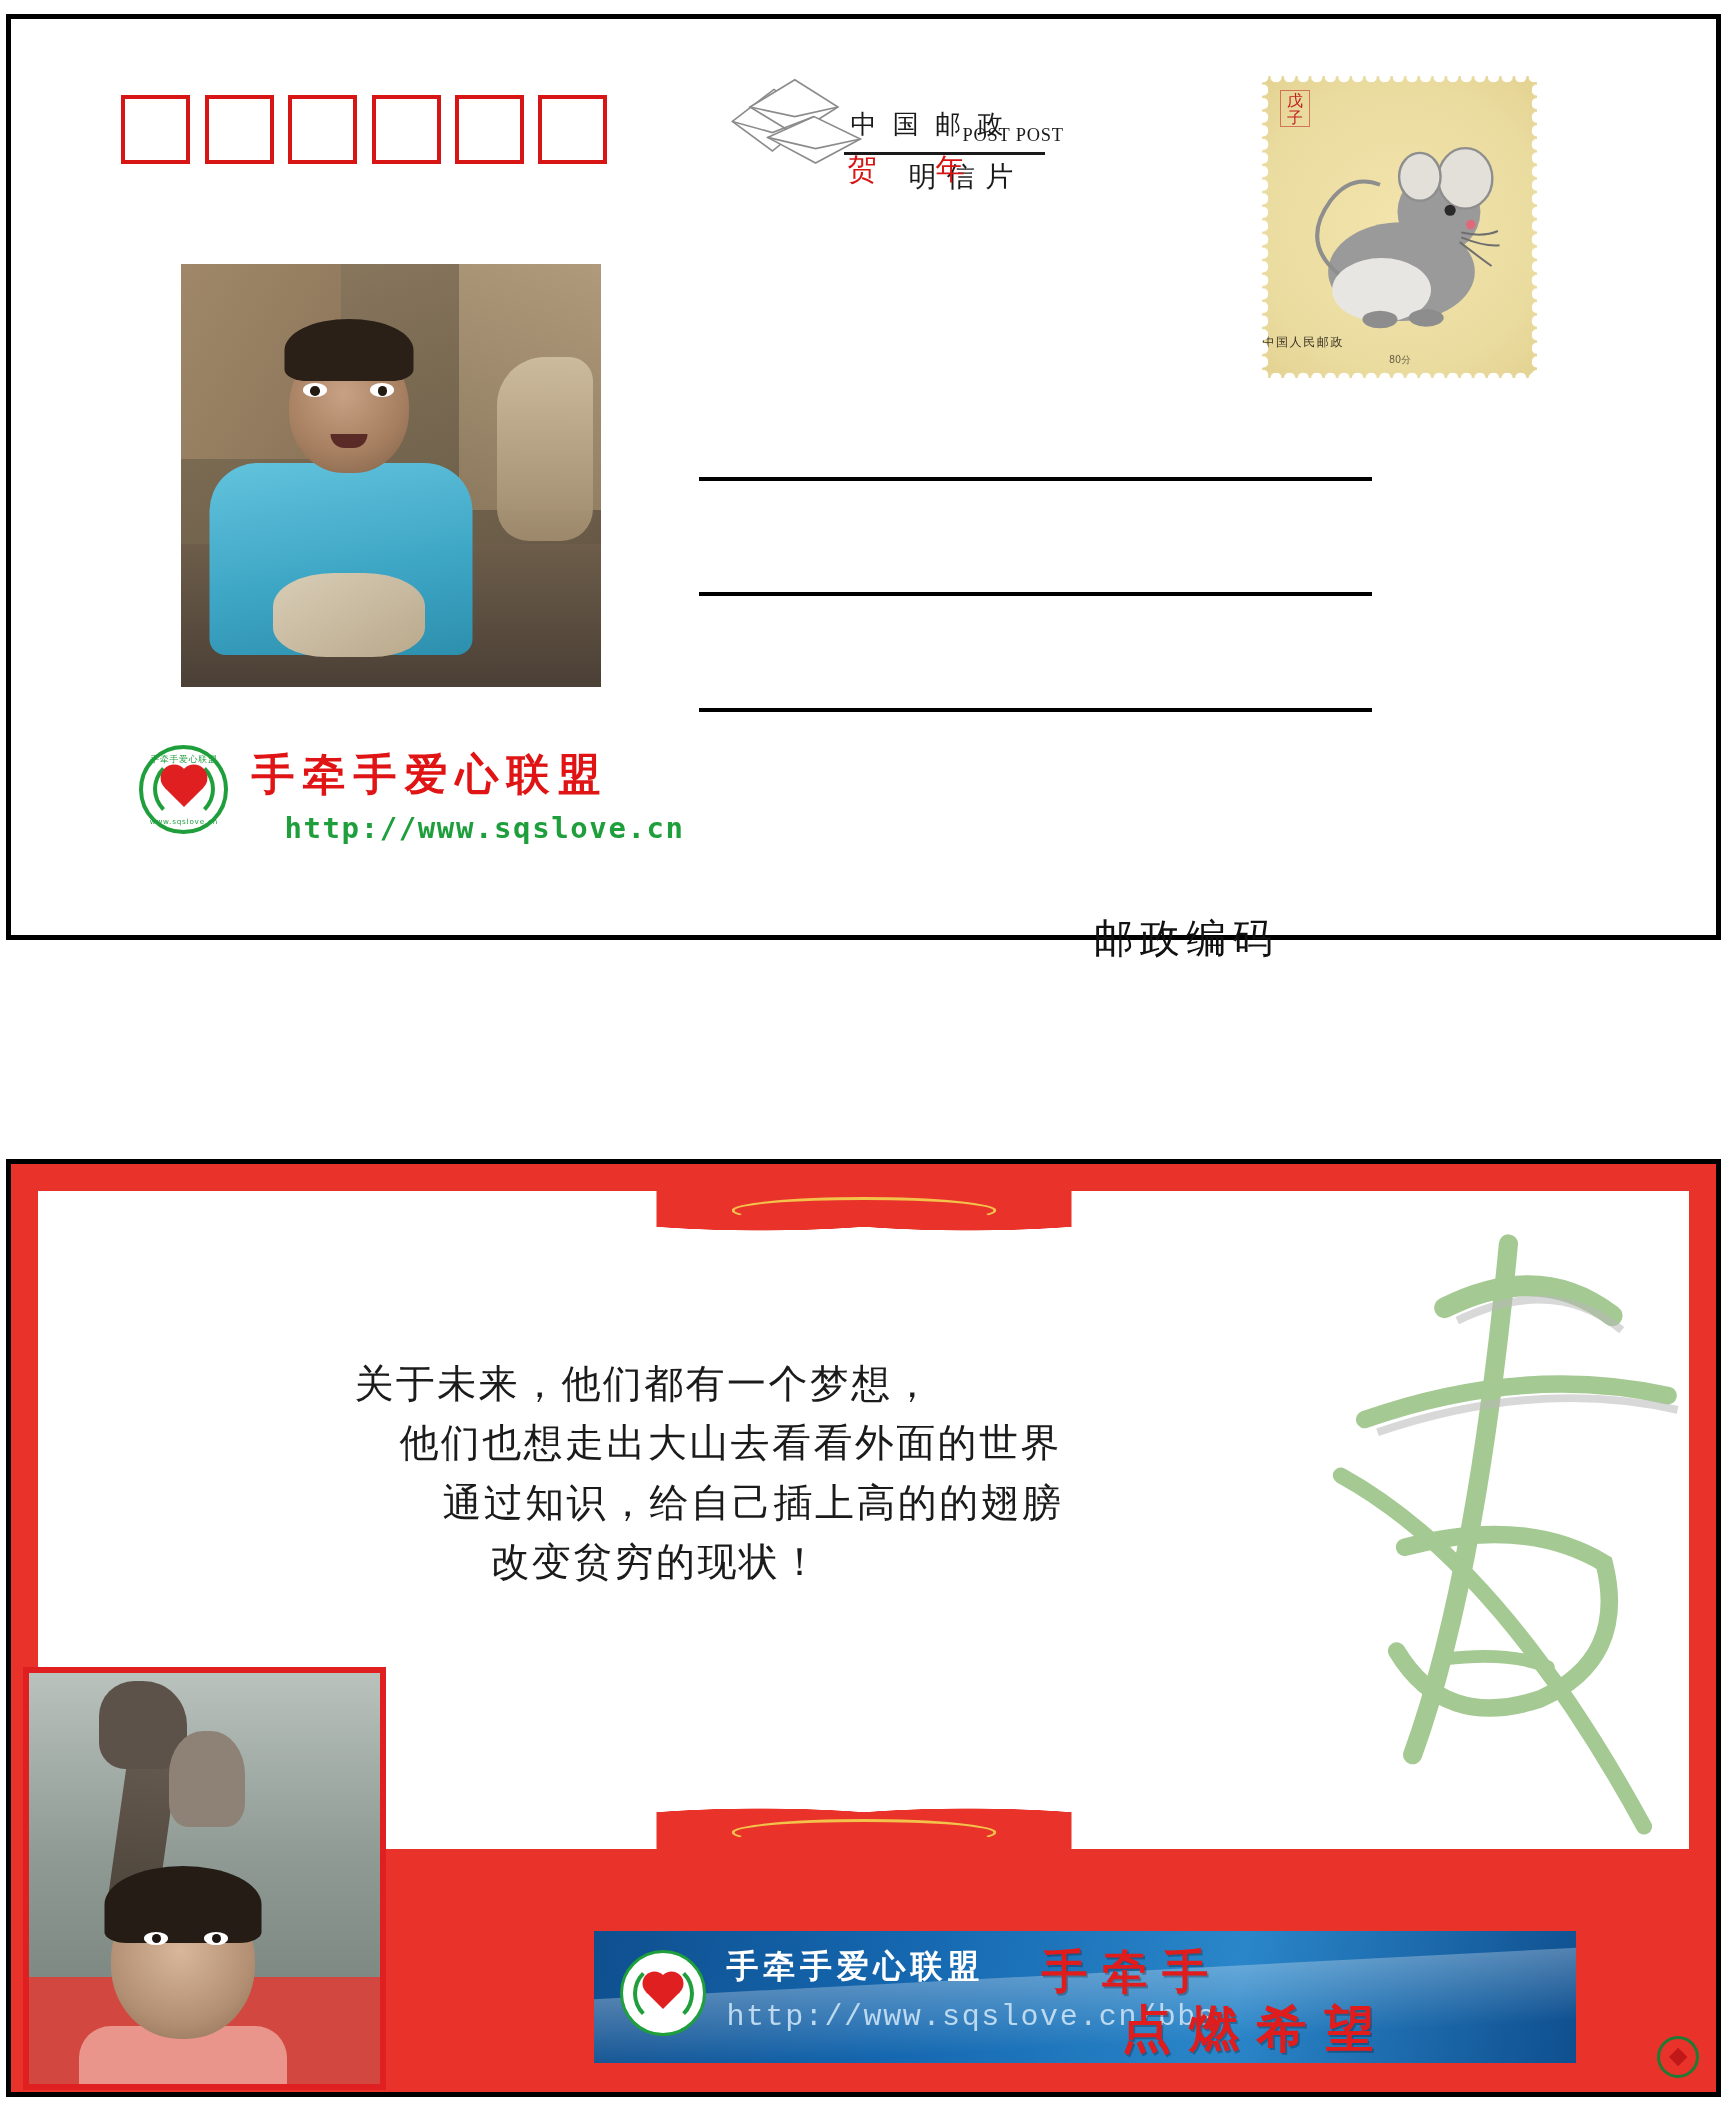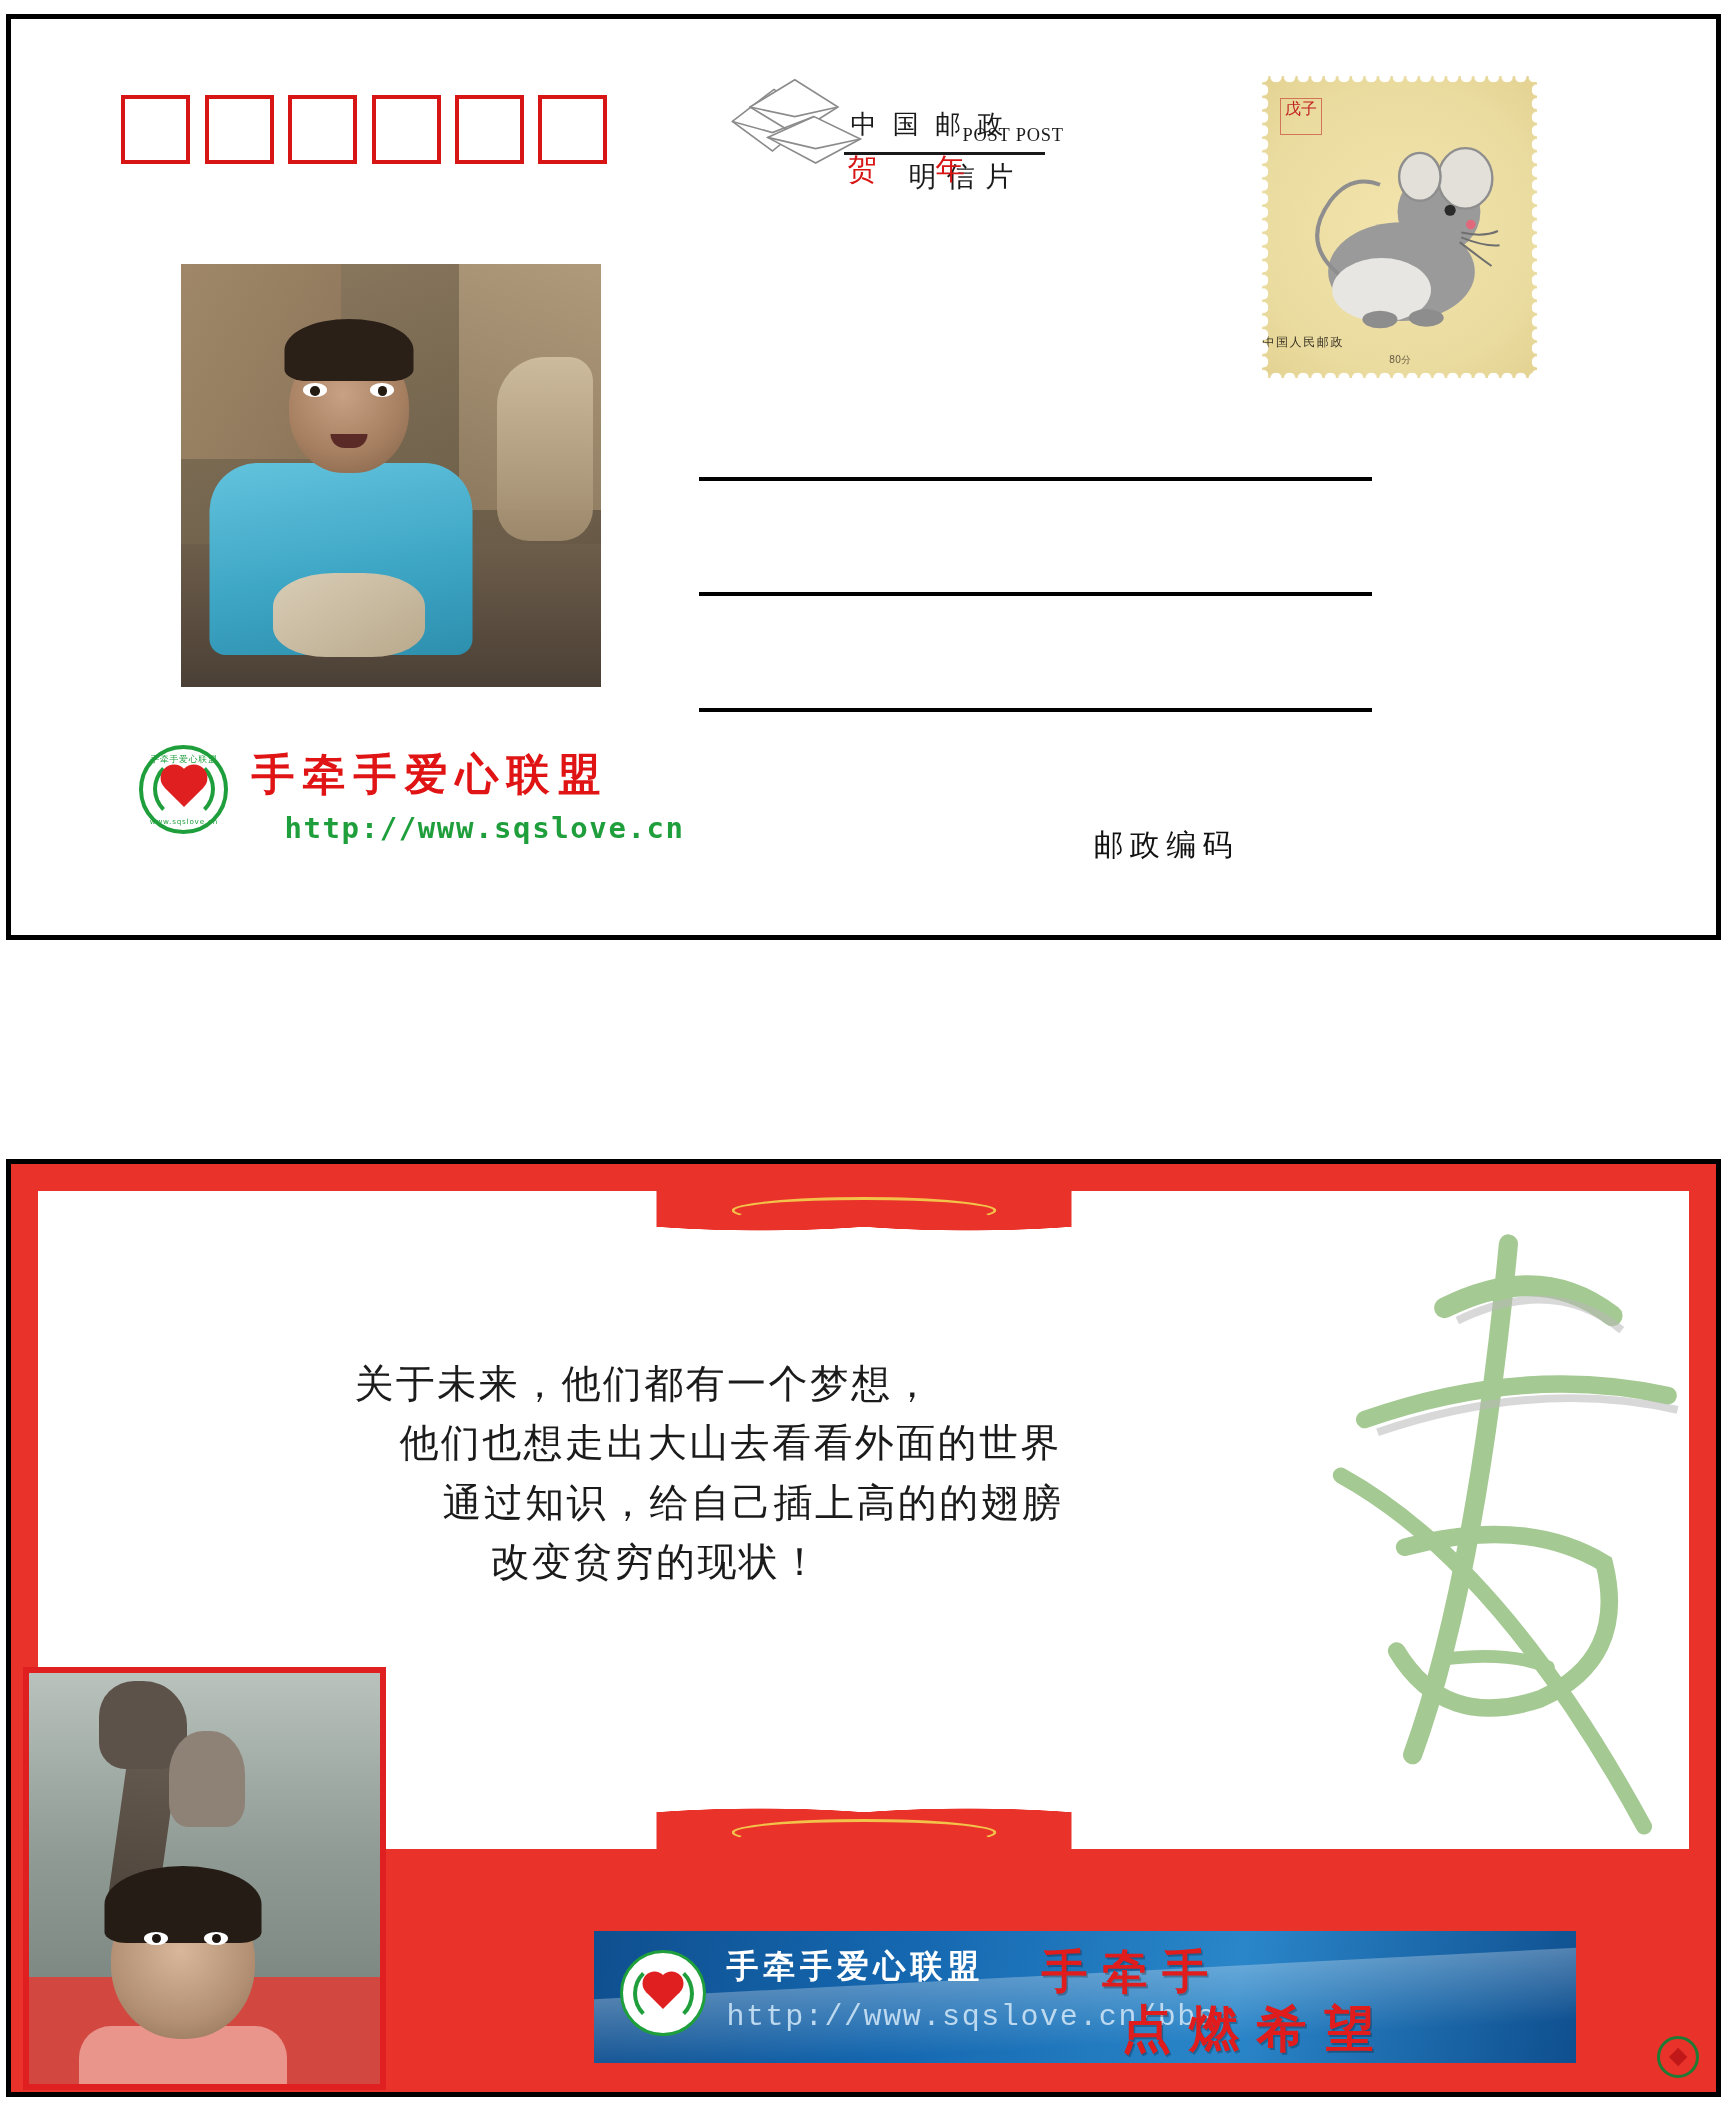--- a/index.html
+++ b/index.html
@@ -144,22 +144,22 @@
     height: 315px;
     width: 12.8px;
     background-image: radial-gradient(circle at 6.4px 6.4px, #ffffff 5.6px, rgba(255,255,255,0) 6px);
     background-size: 12.8px 13.6px;
   }
   .stamp-perf-l { left: -6.4px; }
   .stamp-perf-r { right: -6.4px; }
   .stamp-seal {
     position: absolute;
     left: 17.6px;
-    top: 22px;
-    width: 42px;
+    top: 14px;
+    width: 30px;
     height: 37px;
     color: #c02020;
     font-size: 16px;
     line-height: 1.05;
     text-align: center;
     border: 1.6px solid rgba(192,32,32,0.55);
     padding: 1.6px;
     box-sizing: border-box;
   }
   .stamp-caption {
@@ -366,22 +366,22 @@
     font-weight: bold;
     letter-spacing: 1.6px;
     color: #1f9e3c;
     white-space: nowrap;
     font-family: "DejaVu Sans Mono", monospace;
   }
 
   .postcode-label {
     position: absolute;
     left: 1082px;
-    top: 806px;
-    font-size: 30px;
+    top: 892px;
+    font-size: 40px;
     letter-spacing: 6.4px;
     color: #111111;
     white-space: nowrap;
   }
 
   
   .card-back {
     position: absolute;
     left: 6.4px;
     top: 1159px;

